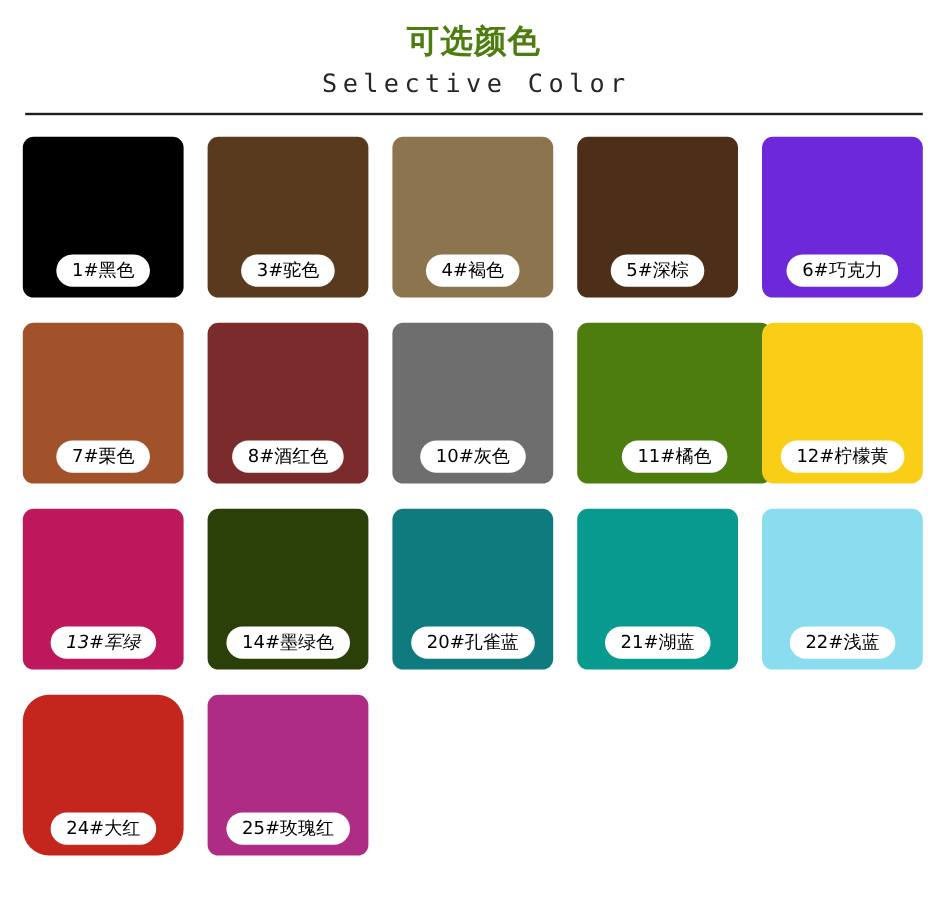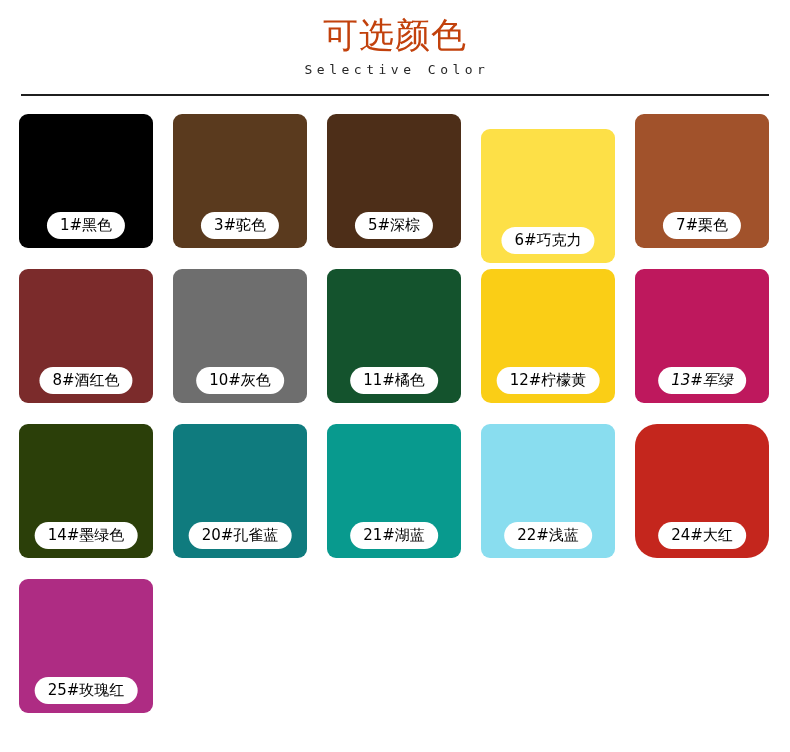--- a/index.html
+++ b/index.html
@@ -22,30 +22,30 @@
     box-sizing: border-box;
   }
 
   
   .header {
     padding-top: 18px;
     text-align: center;
   }
   .title-cn {
     font-family: "DejaVu Sans", "Liberation Sans", sans-serif;
-    font-size: 35px;
-    font-weight: 400;
-    color: #c2410c;
+    font-size: 27px;
+    font-weight: 700;
+    color: #4d7c0f;
     letter-spacing: 1px;
     line-height: 34px;
     margin: 0;
   }
   .title-en {
     font-family: "DejaVu Sans Mono", "Liberation Mono", monospace;
-    font-size: 13px;
+    font-size: 21px;
     font-weight: 400;
     color: #262626;
     letter-spacing: 4.5px;
     line-height: 24px;
     margin: 6px 0 0 0;
     padding-left: 4px;
   }
   .divider {
     margin: 12px auto 0 auto;
     width: 748px;
@@ -100,36 +100,39 @@
     <hr class="divider">
   </div>
 
   <div class="grid">
       <div class="swatch" style="background: rgb(0, 0, 0);">
         <span class="swatch-label">1#黑色</span>
       </div>
       <div class="swatch" style="background: rgb(90, 58, 30);">
         <span class="swatch-label">3#驼色</span>
       </div>
+      <div class="swatch" style="background: rgb(140, 116, 78);">
+        <span class="swatch-label">4#褐色</span>
+      </div>
       <div class="swatch" style="background: rgb(77, 46, 24);">
         <span class="swatch-label">5#深棕</span>
       </div>
-      <div class="swatch" style="background: #fde047; margin-top: 15px;">
+      <div class="swatch" style="background: #6d28d9;">
         <span class="swatch-label">6#巧克力</span>
       </div>
       <div class="swatch" style="background: rgb(161, 82, 43);">
         <span class="swatch-label">7#栗色</span>
       </div>
       <div class="swatch" style="background: rgb(123, 43, 43);">
         <span class="swatch-label">8#酒红色</span>
       </div>
       <div class="swatch" style="background: rgb(110, 110, 110);">
         <span class="swatch-label">10#灰色</span>
       </div>
-      <div class="swatch" style="background: #14532d;">
+      <div class="swatch" style="background: #4d7c0f; padding-left: 28px;">
         <span class="swatch-label">11#橘色</span>
       </div>
       <div class="swatch" style="background: rgb(250, 206, 22); border-radius: 10px;">
         <span class="swatch-label">12#柠檬黄</span>
       </div>
       <div class="swatch" style="background: #be185d; font-style: italic;">
         <span class="swatch-label">13#军绿</span>
       </div>
       <div class="swatch" style="background: rgb(43, 63, 9);">
         <span class="swatch-label">14#墨绿色</span>

